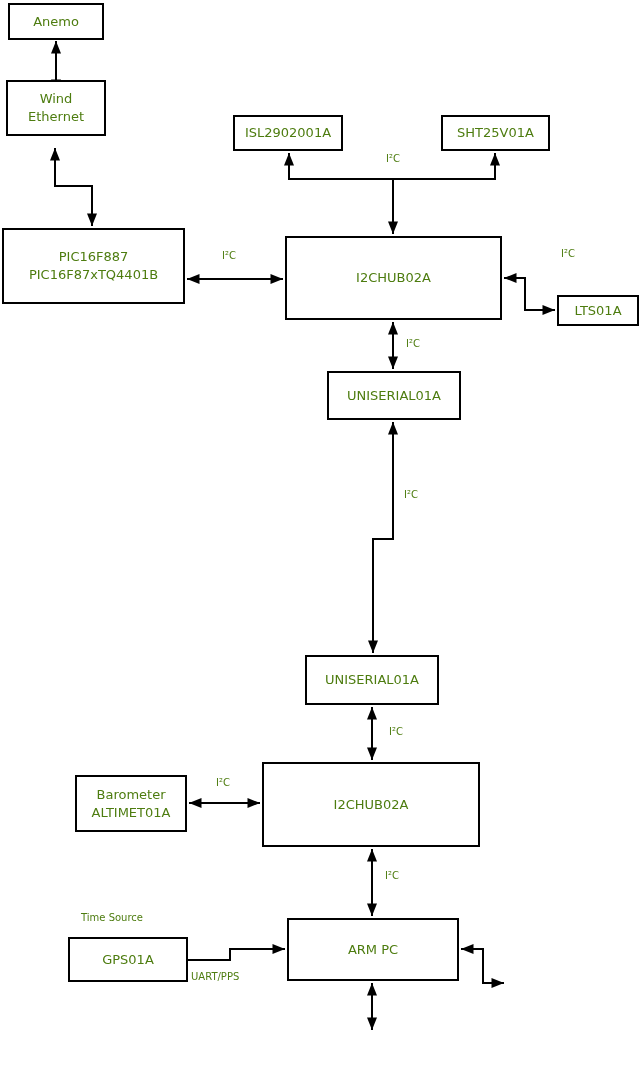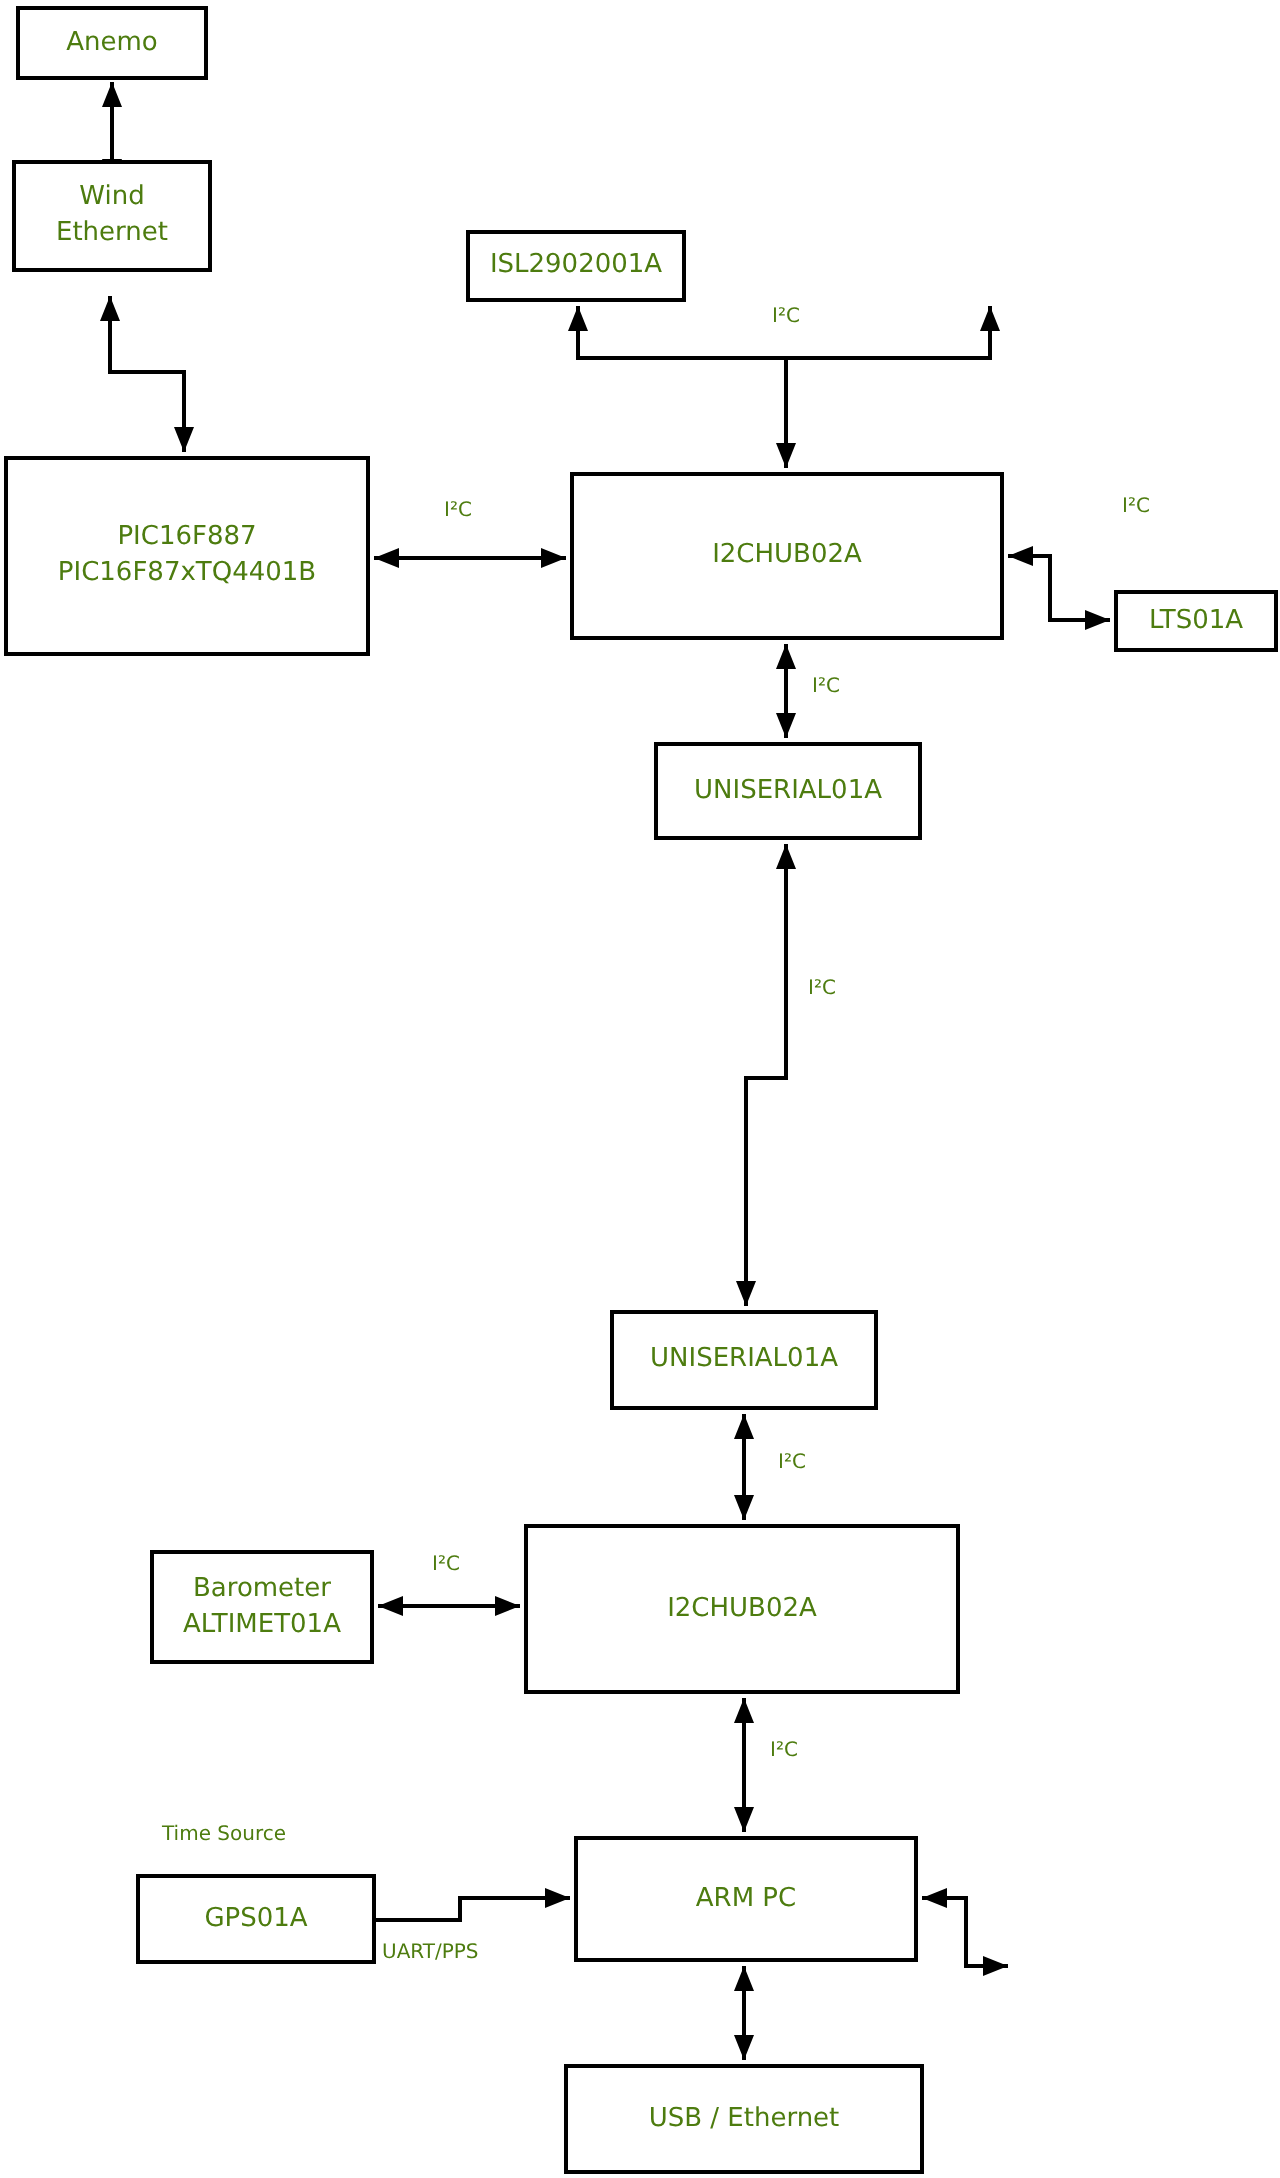--- a/index.html
+++ b/index.html
@@ -79,29 +79,32 @@
 
   <div class="node" style="left:8px; top:3px; width:96px; height:37px;">
     <span>Anemo</span>
   </div>
 
   <div class="node" style="left:6px; top:80px; width:100px; height:56px;">
     <span>Wind</span>
     <span>Ethernet</span>
   </div>
 
-  <div class="node" style="left:2px; top:228px; width:183px; height:100px;">
+  <div class="node" style="left:2px; top:228px; width:183px; height:76px;">
     <span>PIC16F887</span>
     <span>PIC16F87xTQ4401B</span>
   </div>
 
   <div class="node" style="left:233px; top:115px; width:110px; height:36px;">
     <span>ISL2902001A</span>
   </div>
 
+  <div class="node" style="left:441px; top:115px; width:109px; height:36px;">
+    <span>SHT25V01A</span>
+  </div>
 
   <div class="node" style="left:285px; top:236px; width:217px; height:84px;">
     <span>I2CHUB02A</span>
   </div>
 
   <div class="node" style="left:557px; top:295px; width:82px; height:31px;">
     <span>LTS01A</span>
   </div>
 
   <div class="node" style="left:327px; top:371px; width:134px; height:49px;">
@@ -123,23 +126,20 @@
 
   <div class="node" style="left:68px; top:937px; width:120px; height:45px;">
     <span>GPS01A</span>
   </div>
 
   <div class="node" style="left:287px; top:918px; width:172px; height:63px;">
     <span>ARM PC</span>
   </div>
 
 
-  <div class="node" style="left:282px; top:1032px; width:180px; height:55px;">
-    <span>USB / Ethernet</span>
-  </div>
 
   <div class="edge-label" style="left:386px; top:151px;">I²C</div>
   <div class="edge-label" style="left:222px; top:248px;">I²C</div>
   <div class="edge-label" style="left:561px; top:246px;">I²C</div>
   <div class="edge-label" style="left:406px; top:336px;">I²C</div>
   <div class="edge-label" style="left:404px; top:487px;">I²C</div>
   <div class="edge-label" style="left:389px; top:724px;">I²C</div>
   <div class="edge-label" style="left:216px; top:775px;">I²C</div>
   <div class="edge-label" style="left:385px; top:868px;">I²C</div>
   <div class="edge-label" style="left:81px; top:910px;">Time Source</div>

